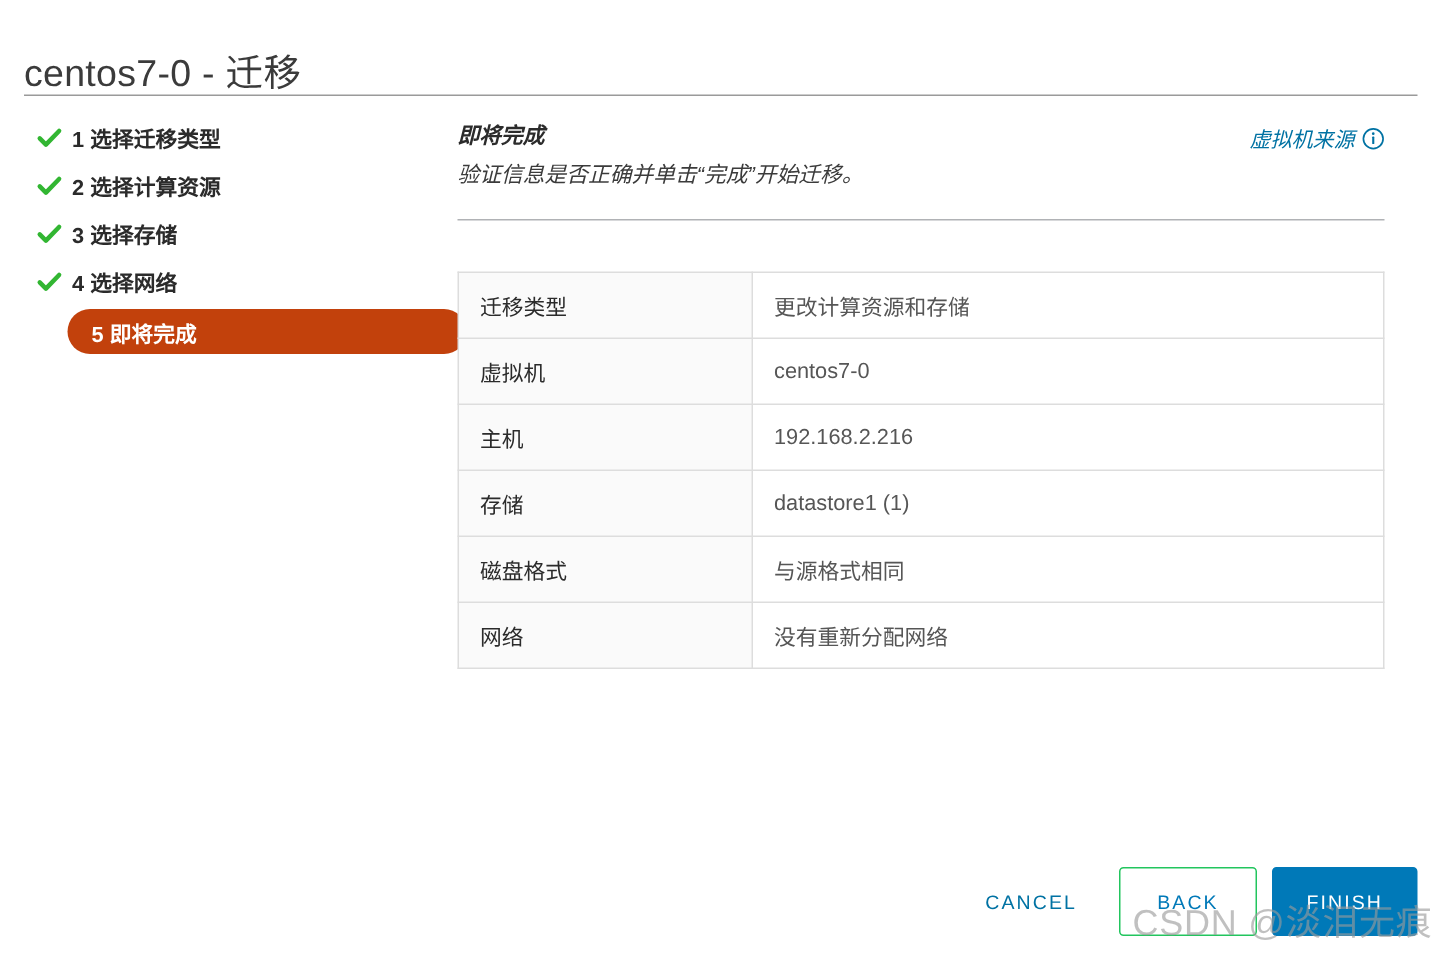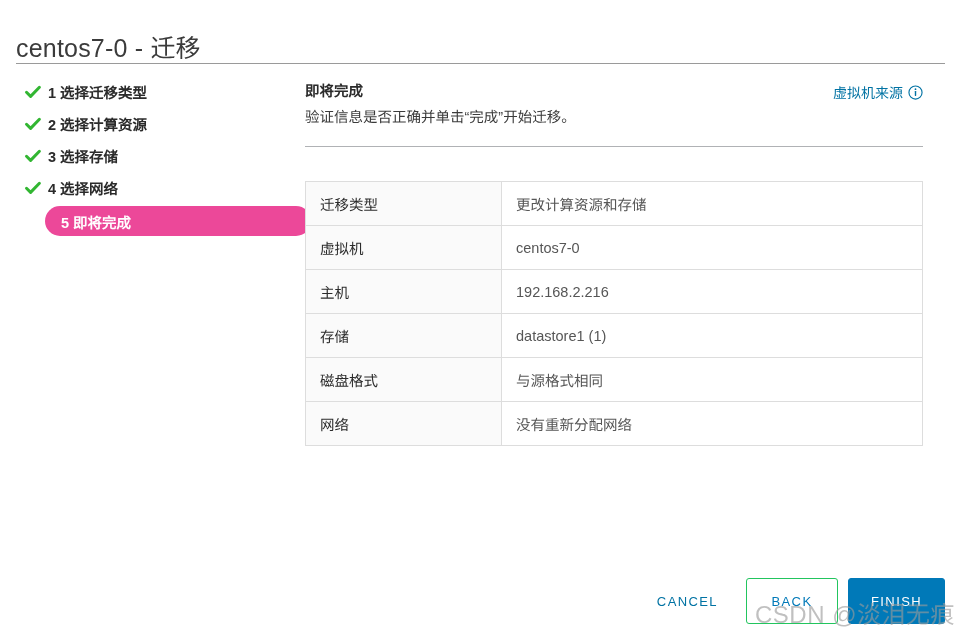--- a/index.html
+++ b/index.html
@@ -64,39 +64,40 @@
     justify-content: center;
   }
   .step .check svg { display: block; }
   .step .step-label {
     font-size: 14.5px;
     font-weight: bold;
     color: #2b2b2b;
     white-space: nowrap;
   }
   .step.active {
-    background: #ec4899;
+    background: #c2410c;
     border-radius: 15px;
     height: 30px;
     width: 266px;
     margin-left: 29px;
     padding-left: 16px;
   }
   .step.active .step-label { color: #ffffff; }
 
   
   .panel {
     position: absolute;
     left: 305px;
     top: 82px;
     width: 618px;
   }
   .panel-head {
     position: relative;
     height: 52px;
+    font-style: italic;
   }
   .panel-heading {
     font-size: 14.5px;
     font-weight: bold;
     color: #2b2b2b;
     margin: 0;
     line-height: 18px;
   }
   .panel-sub {
     font-size: 14.5px;

